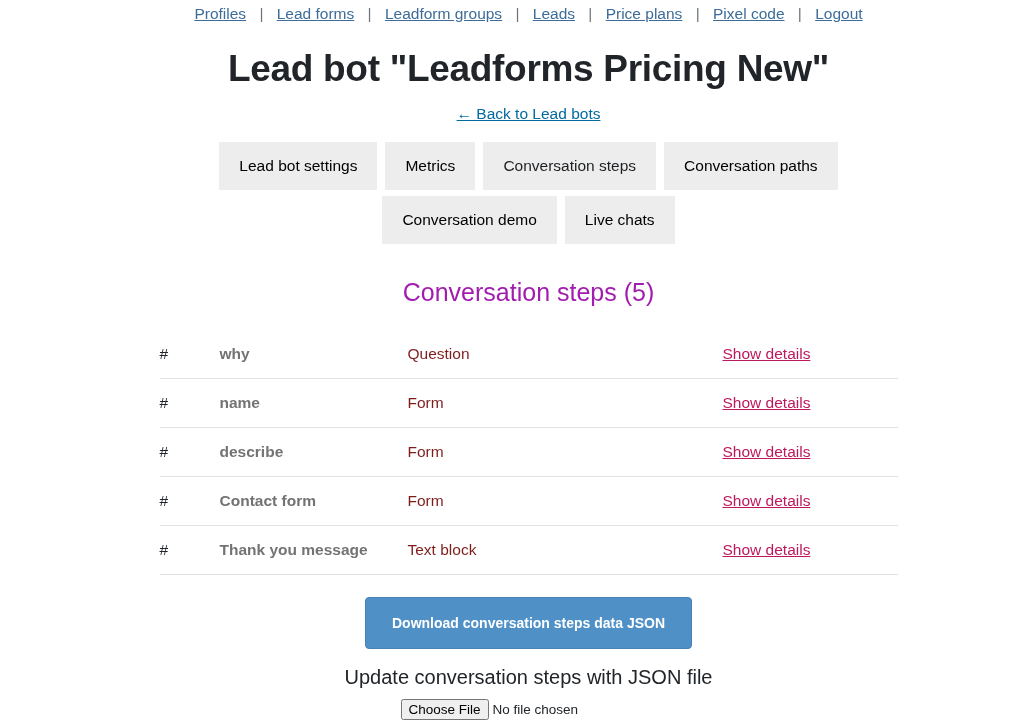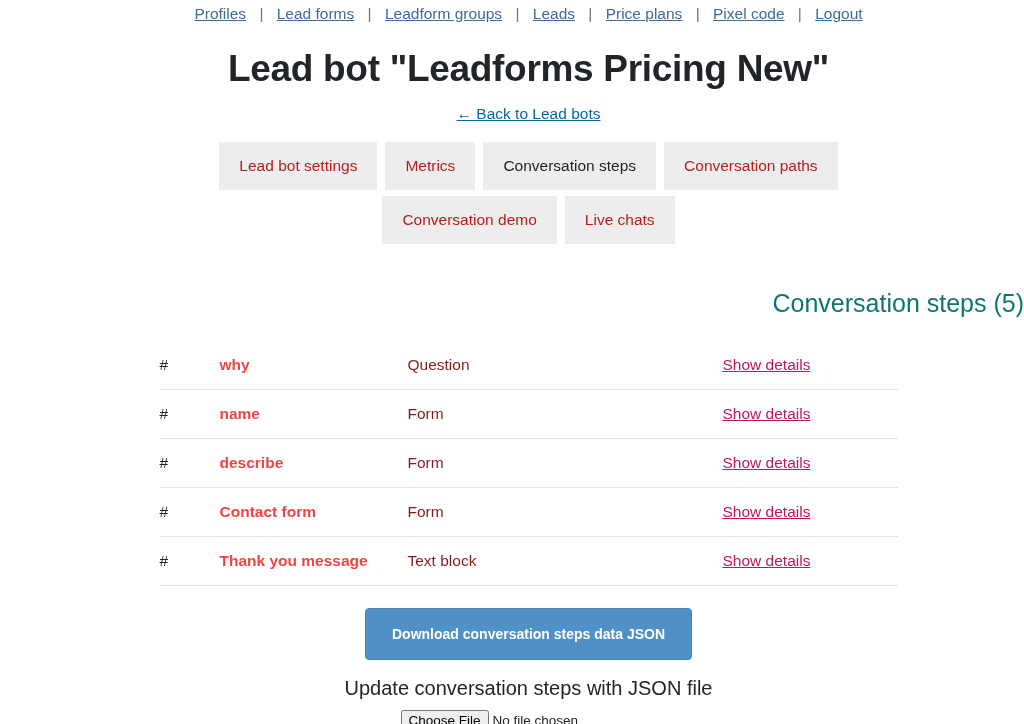--- a/index.html
+++ b/index.html
@@ -69,58 +69,58 @@
   .tabs {
     width: 768px;
     margin: 18px auto 0 auto;
     display: flex;
     flex-wrap: wrap;
     justify-content: center;
     gap: 6px 8px;
   }
   .tab {
     background: #ededed;
-    color: #b91c1c;
+    color: #000000;
     font-size: 15.5px;
     line-height: 20px;
     padding: 14px 20px;
     white-space: nowrap;
     cursor: pointer;
   }
   .tab.active {
     font-weight: normal;
     color: #1d2023;
   }
 
   
   .section-heading {
-    text-align: right;
+    text-align: center;
     font-size: 25px;
     font-weight: normal;
-    color: #0f766e;
-    margin: 43px 0 0 0;
+    color: #a21caf;
+    margin: 32px 0 0 0;
     line-height: 32px;
   }
 
   
   .steps-table {
     width: 738px;
     margin: 22px auto 0 auto;
     border-collapse: collapse;
     font-size: 15.5px;
   }
   .steps-table td {
     padding: 14px 0 14px 0;
     border-bottom: 1px solid #e3e3e3;
     vertical-align: middle;
     line-height: 20px;
   }
   .steps-table tr:first-child td { border-top: none; }
   .col-hash  { width: 60px; color: #212529; }
-  .col-name  { width: 188px; font-weight: bold; color: #ef4444; }
+  .col-name  { width: 188px; font-weight: bold; color: #737373; }
   .col-type  { width: 315px; color: #7f1d1d; }
   .col-act   { width: 175px; }
   .col-act a {
     color: #be185d;
     text-decoration: underline;
     text-underline-offset: 1px;
   }
 
   
   .actions {

